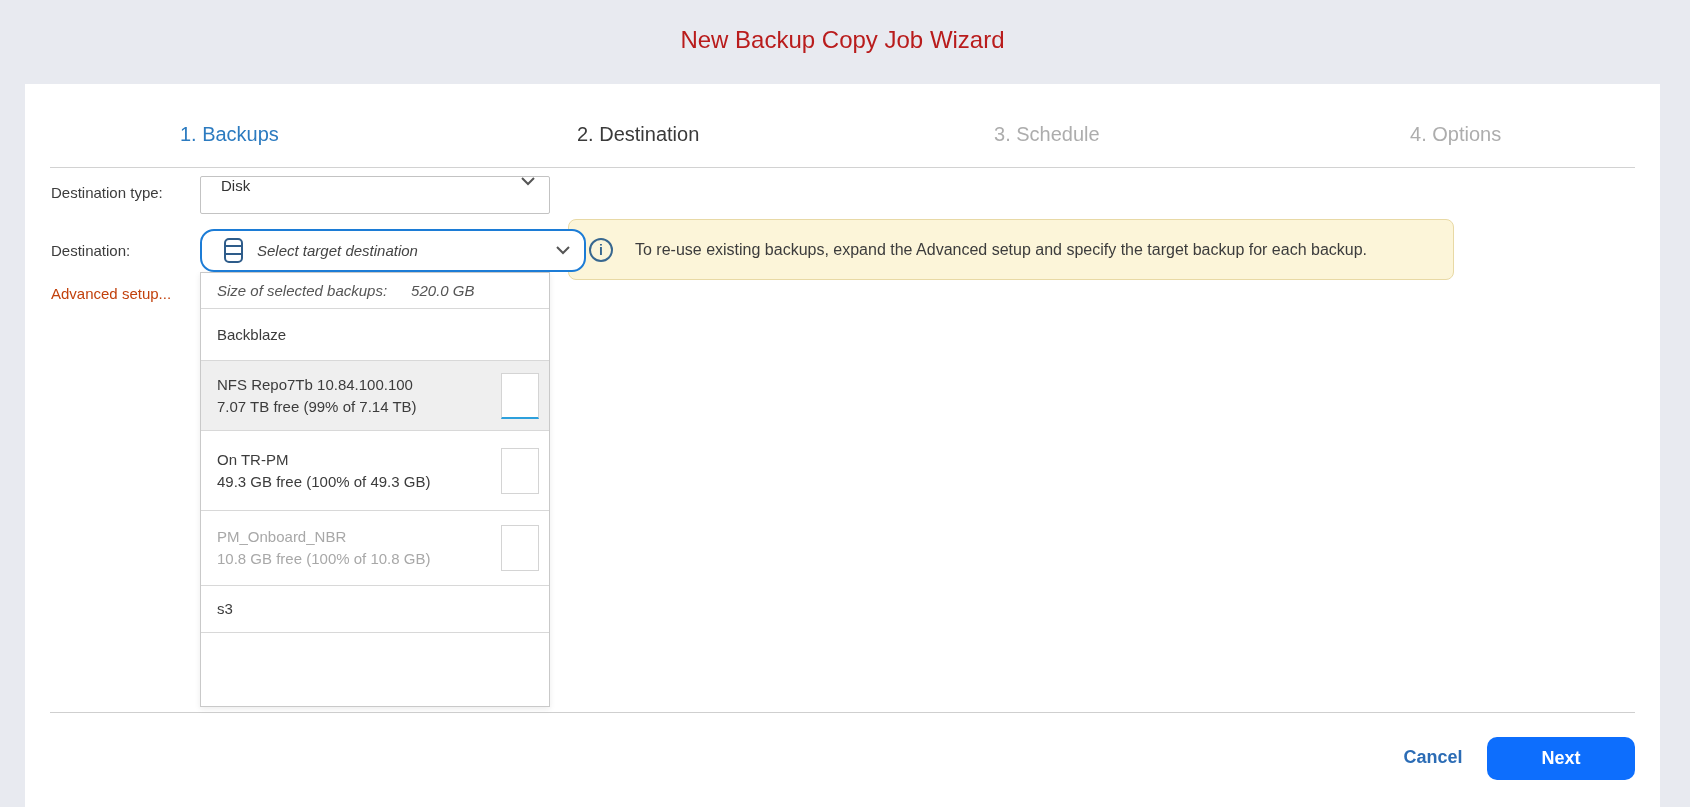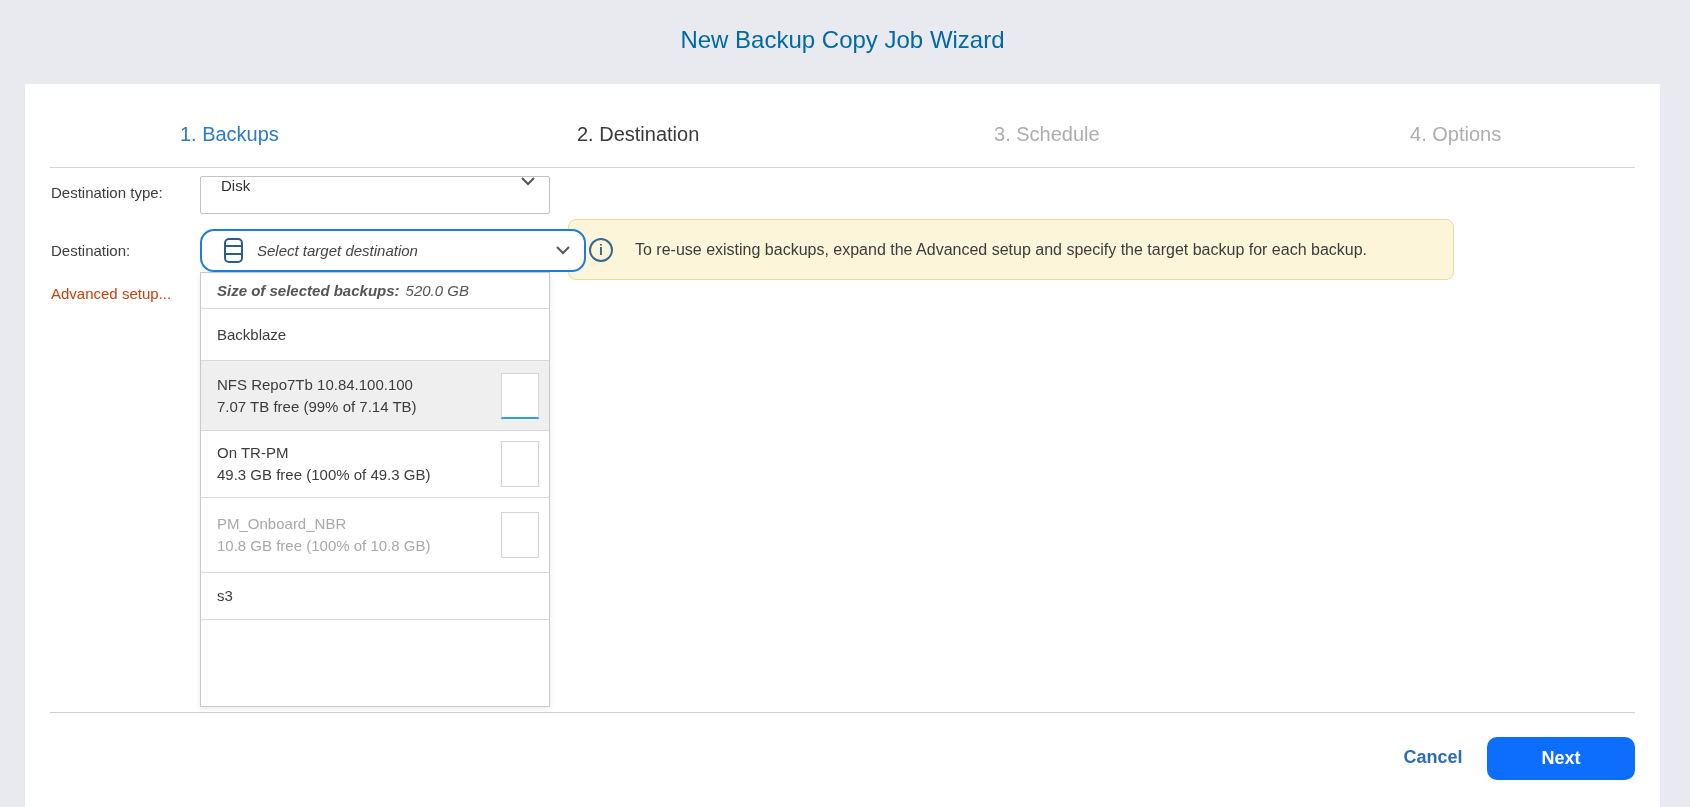--- a/index.html
+++ b/index.html
@@ -6,21 +6,21 @@
   html,body { width:1690px; height:807px; }
   body {
     font-family:"Liberation Sans","DejaVu Sans",sans-serif;
     background:#e8eaf0;
     position:relative;
     overflow:hidden;
     color:#3a3a3a;
   }
   .page-title {
     position:absolute; left:25px; top:26px; width:1635px;
-    text-align:center; font-size:24px; color:#0369a1;
+    text-align:center; font-size:24px; color:#b91c1c;
   }
   .card {
     position:absolute; left:25px; top:84px; width:1635px; height:723px;
     background:#fff;
   }
   
   .steps {
     position:absolute; left:0; top:16px; width:100%; height:68px;
     display:flex; align-items:center;
   }
@@ -71,26 +71,26 @@
   .db-icon::after  { top:13px; }
   
   .panel {
     position:absolute; left:175px; top:188px; width:350px; height:435px;
     background:#fff; border:1px solid #c9c9c9;
     box-shadow:0 2px 6px rgba(0,0,0,.08);
     display:flex; flex-direction:column; z-index:2;
   }
   .panel-row { position:relative; border-bottom:1px solid #d8d8d8; display:flex; align-items:center; }
   .row-summary { height:36px; padding:0 16px; font-size:15px; color:#555; font-style:italic; }
-  .row-summary .sum-label { font-weight:bold; margin-right:6px; }
+  .row-summary .sum-label { font-weight:normal; margin-right:24px; }
   .row-item { padding:0 16px; font-size:15px; color:#3c3c3c; cursor:pointer; }
   .row-item .item-lines { flex:1; line-height:22px; }
   .row-backblaze { height:52px; }
   .row-nfs  { height:70px; background:#efefef; }
-  .row-trpm { height:67px; }
+  .row-trpm { height:80px; }
   .row-pm   { height:75px; }
   .row-pm .item-lines { color:#a8a8a8; }
   .row-s3   { height:47px; }
   .row-filler { flex:1; border-bottom:none; }
   .mini-box {
     width:38px; height:46px; background:#fff;
     border:1px solid #d4d4d4; flex:0 0 auto; margin-right:-6px;
   }
   .mini-box.focused { border-bottom:2px solid #2da0dc; }
   

